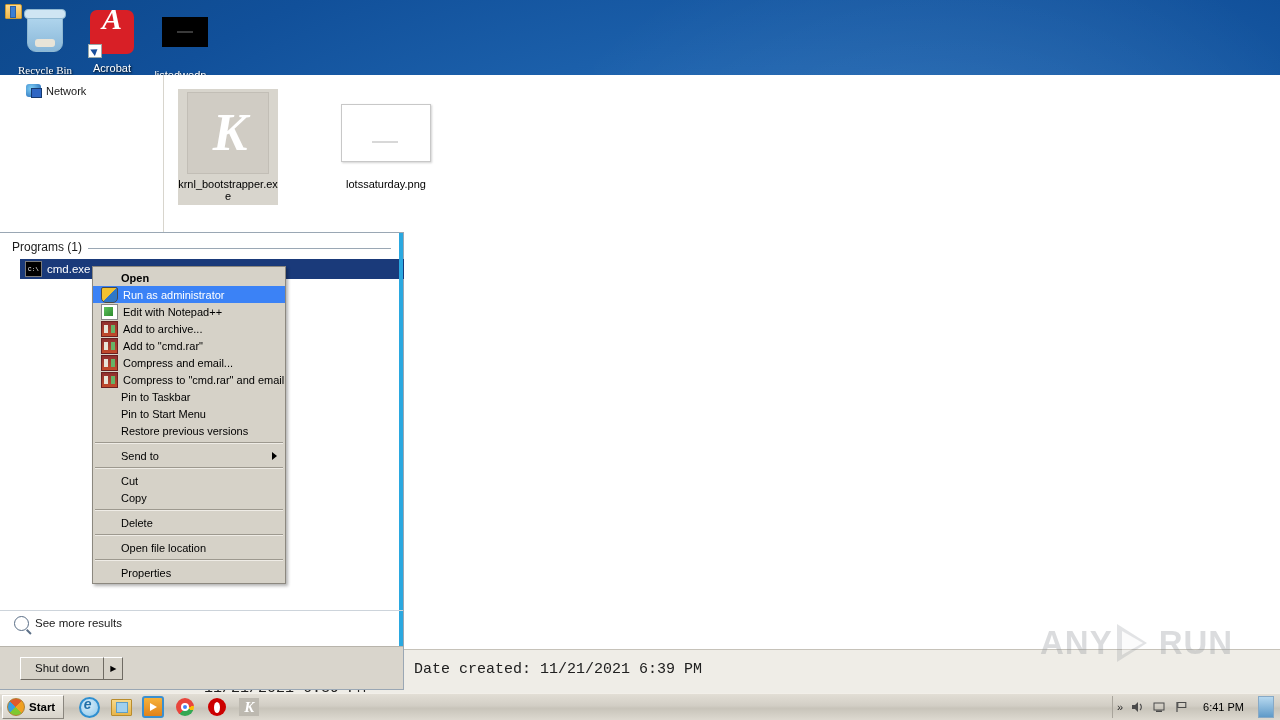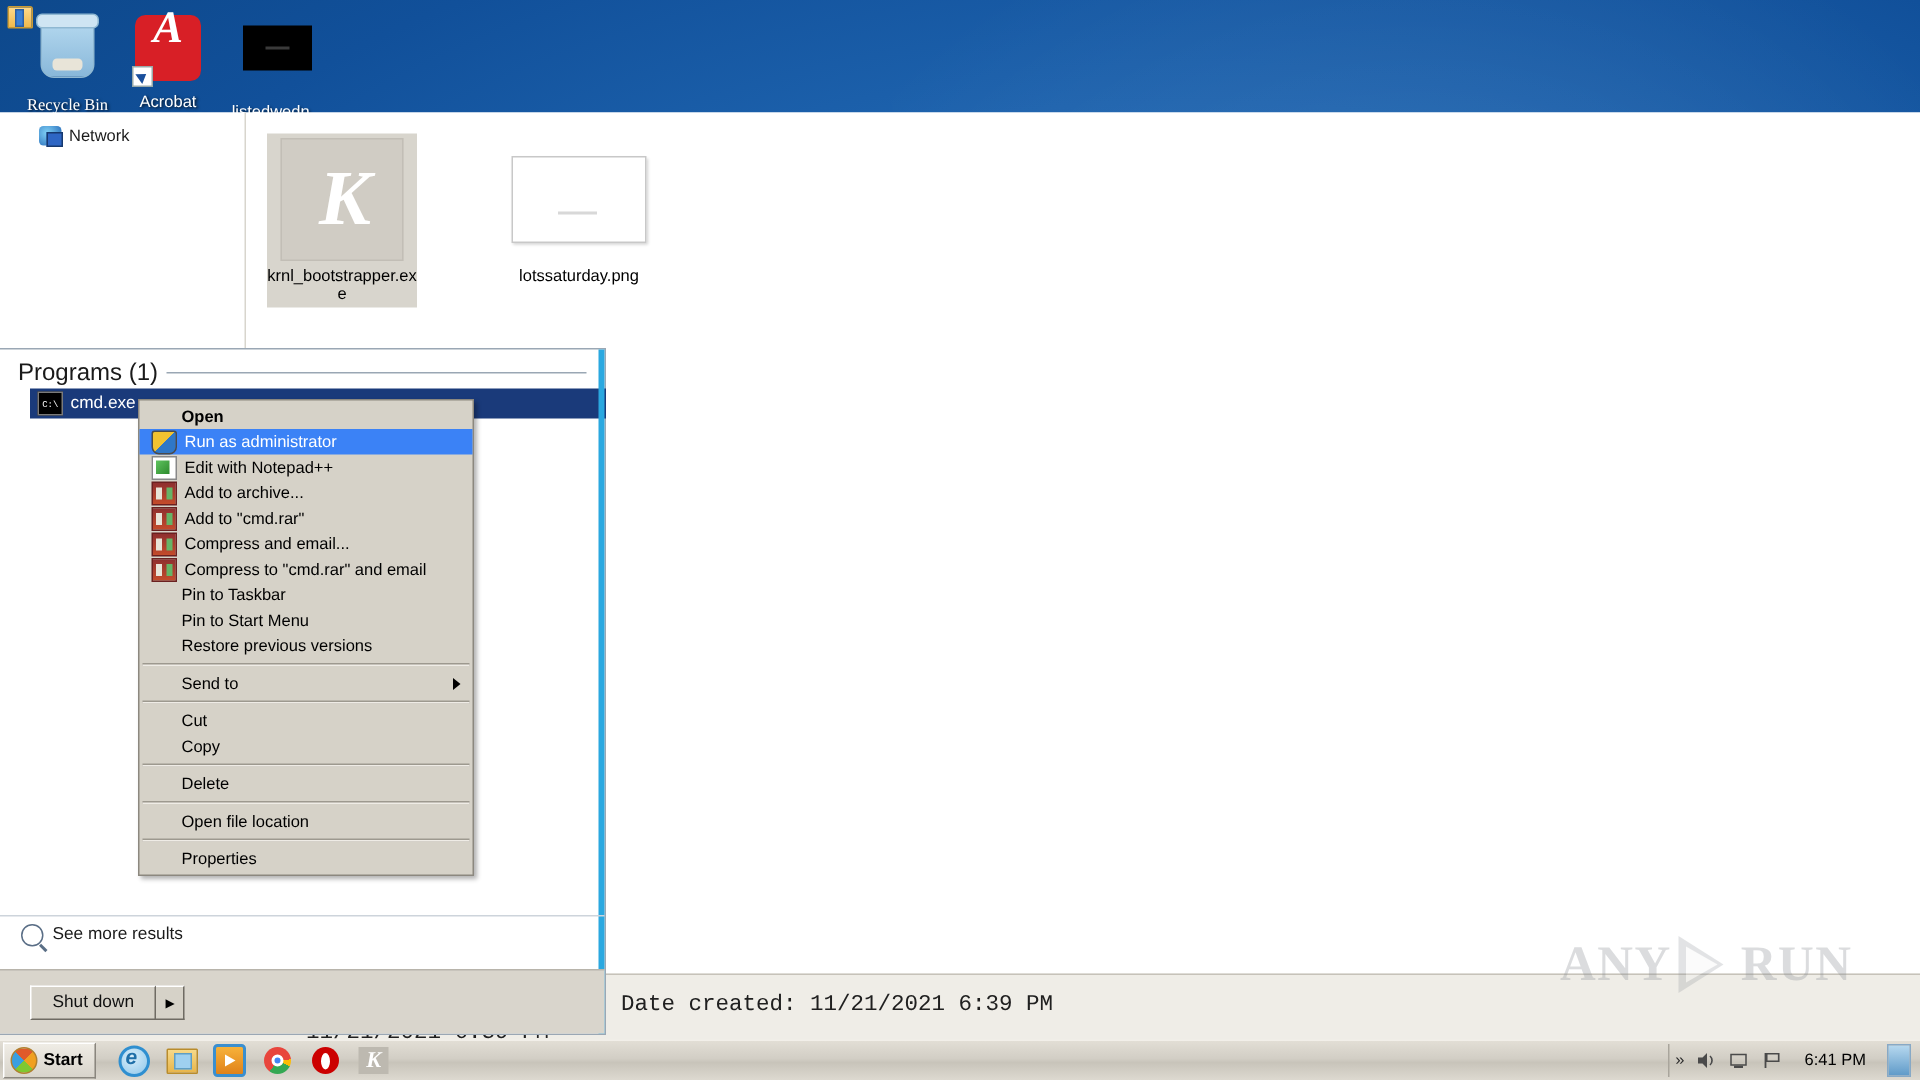--- a/index.html
+++ b/index.html
@@ -163,21 +163,21 @@
   #explorer .st-line{display:flex;font-size:15px;color:#202020;line-height:19px;font-family:Liberation Mono, monospace;}
   #explorer .st-a{width:122px;}
   #explorer .st-b{width:210px;}
   #explorer .st-c{}
 
   
   #startmenu{position:absolute;left:0;top:232px;width:404px;height:458px;background:#ffffff;
      border:1px solid #9aa7b4;border-left:none;box-sizing:border-box;}
   #startmenu .sm-right-edge{position:absolute;right:0;top:0;bottom:0;width:4px;background:#2aa8e0;}
   #startmenu .grp{position:relative;margin:7px 12px 0 12px;height:14px;}
-  #startmenu .grp .gtxt{background:#fff;padding-right:6px;font-size:16px;color:#1a1a1a;position:relative;z-index:2;display:inline-block;}
+  #startmenu .grp .gtxt{background:#fff;padding-right:6px;font-size:12px;color:#1a1a1a;position:relative;z-index:2;display:inline-block;}
   #startmenu .grp .gline{position:absolute;left:0;right:0;top:8px;border-top:1px solid #9aa7b4;z-index:1;}
   #startmenu .resitem{margin:5px 0 0 20px;height:20px;width:384px;background:#1a3a7a;
      display:flex;align-items:center;color:#fff;font-size:11.5px;padding-left:5px;box-sizing:border-box;}
   #startmenu .cmd-ico{width:15px;height:14px;margin-right:5px;background:#000;border:1px solid #7a7a7a;
      color:#fff;font-size:6px;display:flex;align-items:center;justify-content:center;font-family:"Liberation Mono",monospace;}
   #startmenu .seemore{position:absolute;left:0;right:0;bottom:54px;height:24px;display:flex;align-items:center;
      padding-left:14px;font-size:11.5px;color:#1a1a1a;border-top:1px solid #cdd4db;}
   #startmenu .seemore .mag{width:13px;height:13px;border:1.5px solid #5a6e86;border-radius:50%;margin-right:6px;position:relative;}
   #startmenu .seemore .mag:after{content:"";position:absolute;right:-4px;bottom:-3px;width:6px;height:1.5px;
      background:#5a6e86;transform:rotate(45deg);}
@@ -187,21 +187,21 @@
      padding:0 2px 0 6px;font-size:12px;color:#111;}
   #startmenu .clearbtn{width:17px;height:17px;background:linear-gradient(to bottom,#7fc2ef,#3f8fcf);
      border:1px solid #2a6b9f;color:#fff;font-size:11px;font-weight:bold;display:flex;align-items:center;justify-content:center;}
   #startmenu .shutdown{margin-left:10px;height:23px;display:flex;}
   #startmenu .sd-main{padding:0 14px;background:#d6d2c8;border:1px solid;border-color:#fff #6f6b63 #6f6b63 #fff;
      display:flex;align-items:center;font-size:11.5px;color:#111;}
   #startmenu .sd-arrow{width:18px;background:#d6d2c8;border:1px solid;border-color:#fff #6f6b63 #6f6b63 #fff;
      border-left:none;display:flex;align-items:center;justify-content:center;font-size:8px;}
 
   
-  #ctxmenu{position:absolute;left:92px;top:266px;width:224px;background:#d6d2c8;
+  #ctxmenu{position:absolute;left:92px;top:266px;width:194px;background:#d6d2c8;
      border:1px solid #8c887f;box-shadow:2px 2px 3px rgba(0,0,0,.3);padding:2px 0;box-sizing:border-box;}
   #ctxmenu .mi{height:17px;display:flex;align-items:center;padding-left:8px;font-size:11px;color:#000;position:relative;}
   #ctxmenu .mi.bold{font-weight:bold;padding-left:28px;}
   #ctxmenu .mi.sel{background:#3b82f6;color:#fff;}
   #ctxmenu .mi .mico{width:15px;height:14px;margin-right:5px;flex:none;}
   #ctxmenu .mi .mtxt{white-space:nowrap;}
   #ctxmenu .mi.noico{padding-left:28px;}
   #ctxmenu .sep{height:1px;background:#9d998f;margin:3px 2px;border-bottom:1px solid #efece6;}
   #ctxmenu .sub-arrow{position:absolute;right:8px;width:0;height:0;
      border-top:4px solid transparent;border-bottom:4px solid transparent;border-left:5px solid #000;}
@@ -247,21 +247,21 @@
      border-left:1px solid #a9a59c;}
   #taskbar .tray .tico{font-size:11px;color:#2a2a2a;display:flex;align-items:center;}
   #taskbar .clock{font-size:11px;color:#000;padding:0 6px;}
   #taskbar .showdesk{width:14px;height:20px;background:linear-gradient(to bottom,#b6d8ef,#5f9ac8);
      border:1px solid #87a9c6;margin-right:2px;}
 
   
   #watermark{position:absolute;left:1040px;top:612px;width:200px;height:62px;
      display:flex;align-items:center;gap:4px;opacity:.30;pointer-events:none;}
   #watermark .wtxt{font-size:33px;font-weight:bold;color:#8a8f95;letter-spacing:1px;
-     font-family:Liberation Serif, serif;}
+     font-family:Liberation Sans, sans-serif;}
   #watermark .wplay{width:38px;height:38px;position:relative;}
   #watermark .wplay:before{content:"";position:absolute;left:0;top:0;width:0;height:0;
      border-left:30px solid rgba(138,143,149,.8);border-top:19px solid transparent;border-bottom:19px solid transparent;}
   #watermark .wplay:after{content:"";position:absolute;left:5px;top:7px;width:0;height:0;
      border-left:21px solid #f2f2f2;border-top:12px solid transparent;border-bottom:12px solid transparent;}
 </style>
 </head>
 <body>
 
 <div id="desktop">

